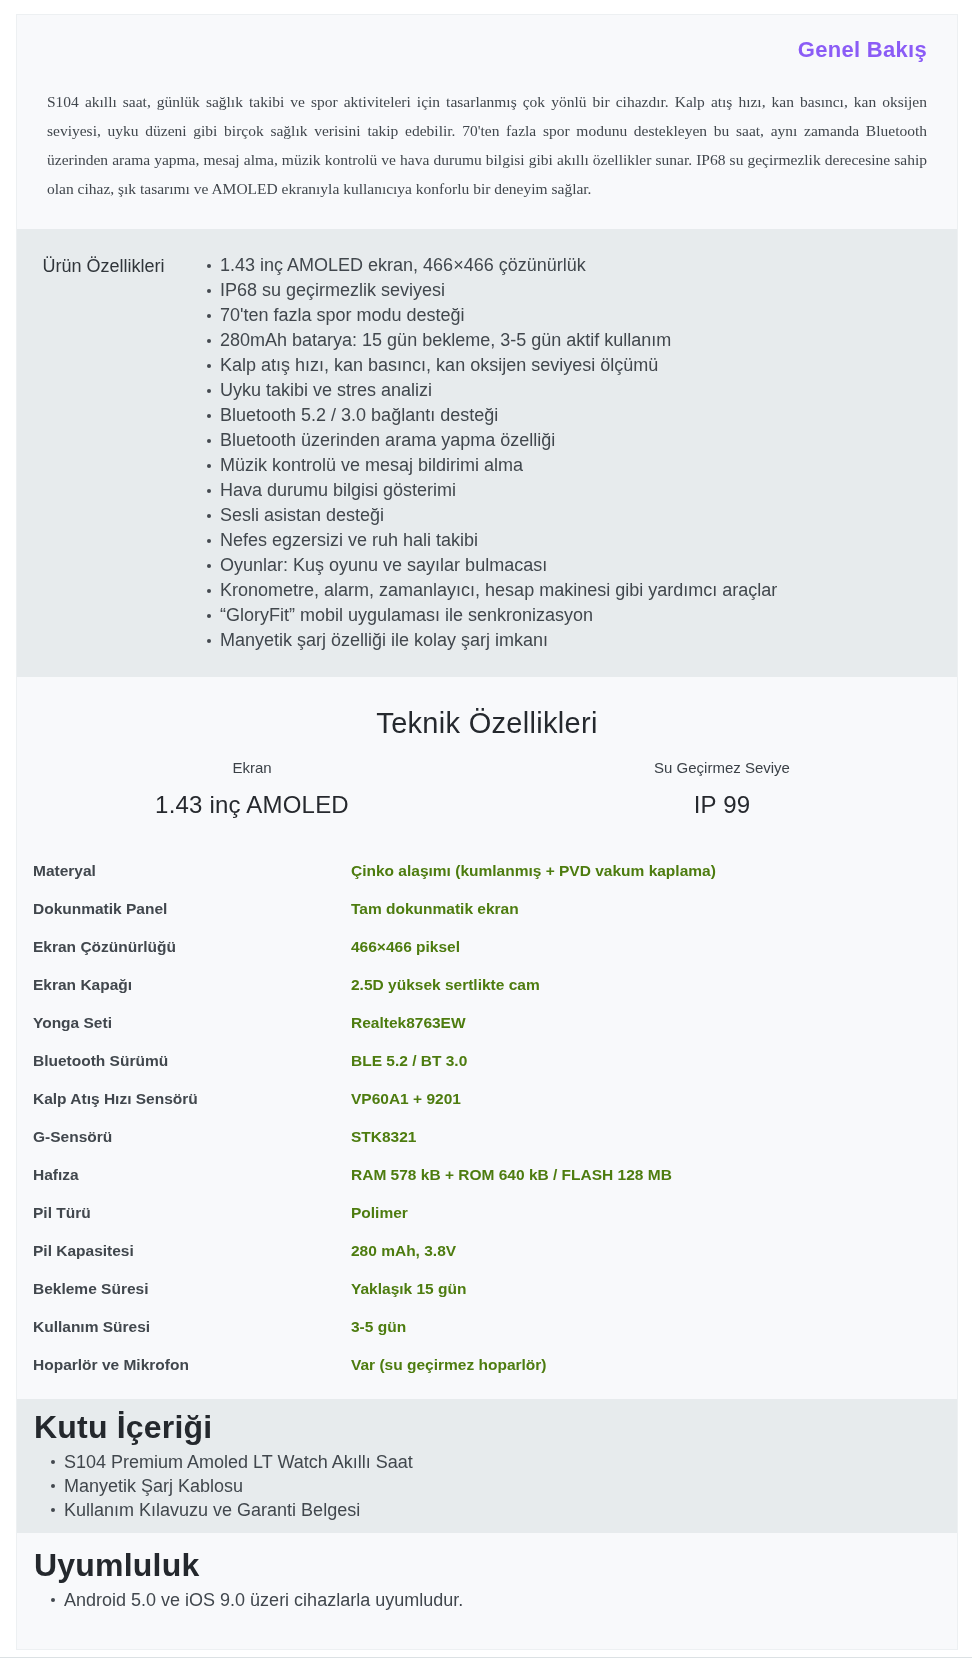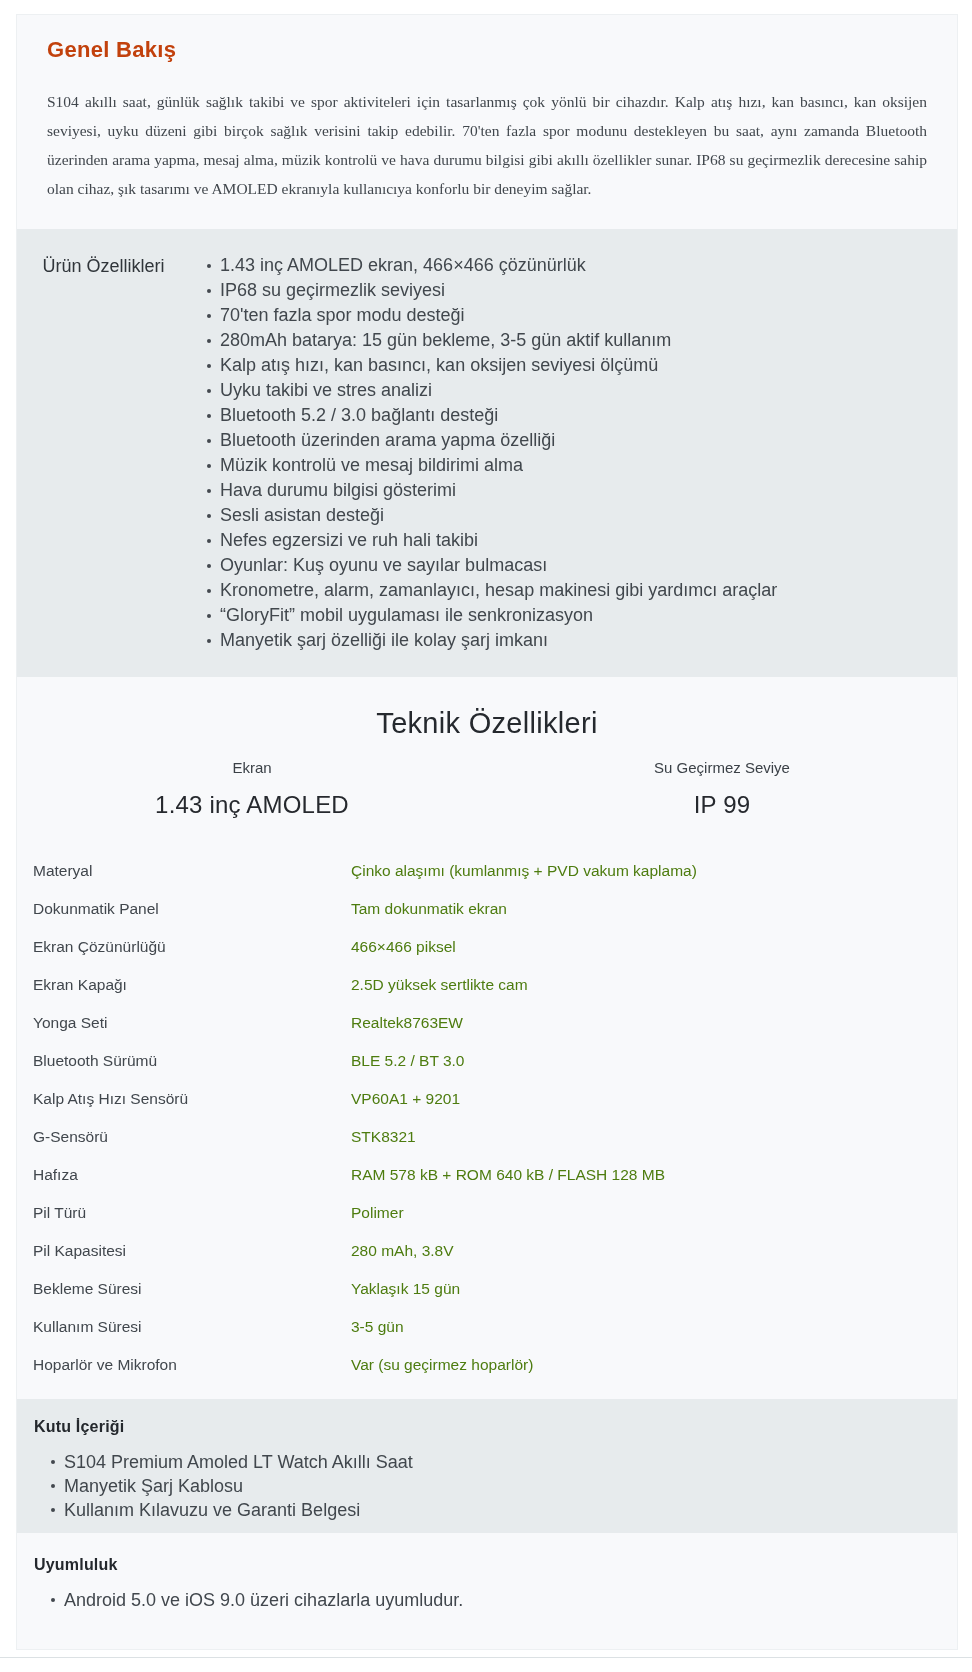--- a/index.html
+++ b/index.html
@@ -19,21 +19,21 @@
     background: #f8f9fb;
     border: 1px solid #edf0f2;
     overflow: hidden;
   }
 
   
   .sec-overview { padding: 22px 30px 0 30px; }
   .overview-title {
     margin: 0 0 24px 0;
     font-size: 22px; font-weight: 600; letter-spacing: .3px;
-    text-align: left; color: #c2410c;
+    text-align: right; color: #8b5cf6;
   }
   .overview-paragraph {
     margin: 0;
     font-size: 15.5px; line-height: 29px;
     text-align: justify; color: #41474d; font-family: Liberation Serif, serif;
   }
 
   
   .sec-features {
     margin-top: 26px;
@@ -69,39 +69,39 @@
   }
   .tech-cols { display: flex; margin-top: 20px; }
   .tech-col { flex: 1; text-align: center; }
   .tech-col-label { font-size: 15px; line-height: 18px; color: #3b4147; }
   .tech-col-value {
     margin-top: 13px;
     font-size: 24px; line-height: 30px; font-weight: 500;
     color: #26292e; letter-spacing: .2px;
   }
   .spec-table { margin-top: 31px; padding: 0 16px; }
-  .spec-row { display: flex; padding: 11.5px 0; }
+  .spec-row { display: flex; padding: 11.5px 0; font-weight: bold; }
   .spec-label {
     flex: 0 0 318px; width: 318px;
     font-size: 15.5px; line-height: 15px; color: #41474d;
   }
   .spec-value {
     flex: 1;
     font-size: 15.5px; line-height: 15px; color: #4d7c0f;
   }
 
   
   .sec-box {
     margin-top: 16px;
     background: #e7ebed;
     padding: 13px 17px 11px 17px;
   }
   .band-title {
     margin: 0;
-    font-size: 16px; line-height: 30px; font-weight: 600; letter-spacing: .2px;
+    font-size: 32px; line-height: 30px; font-weight: 600; letter-spacing: .2px;
     color: #24282d;
   }
   .sec-box ul.dot-list, .sec-compat ul.dot-list { margin-top: 8px; padding-left: 30px; }
   .sec-box ul.dot-list li, .sec-compat ul.dot-list li { line-height: 24px; }
   .sec-box ul.dot-list li::before, .sec-compat ul.dot-list li::before { top: 10px; }
 
   
   .sec-compat { padding: 17px 17px 0 17px; }
 
   

